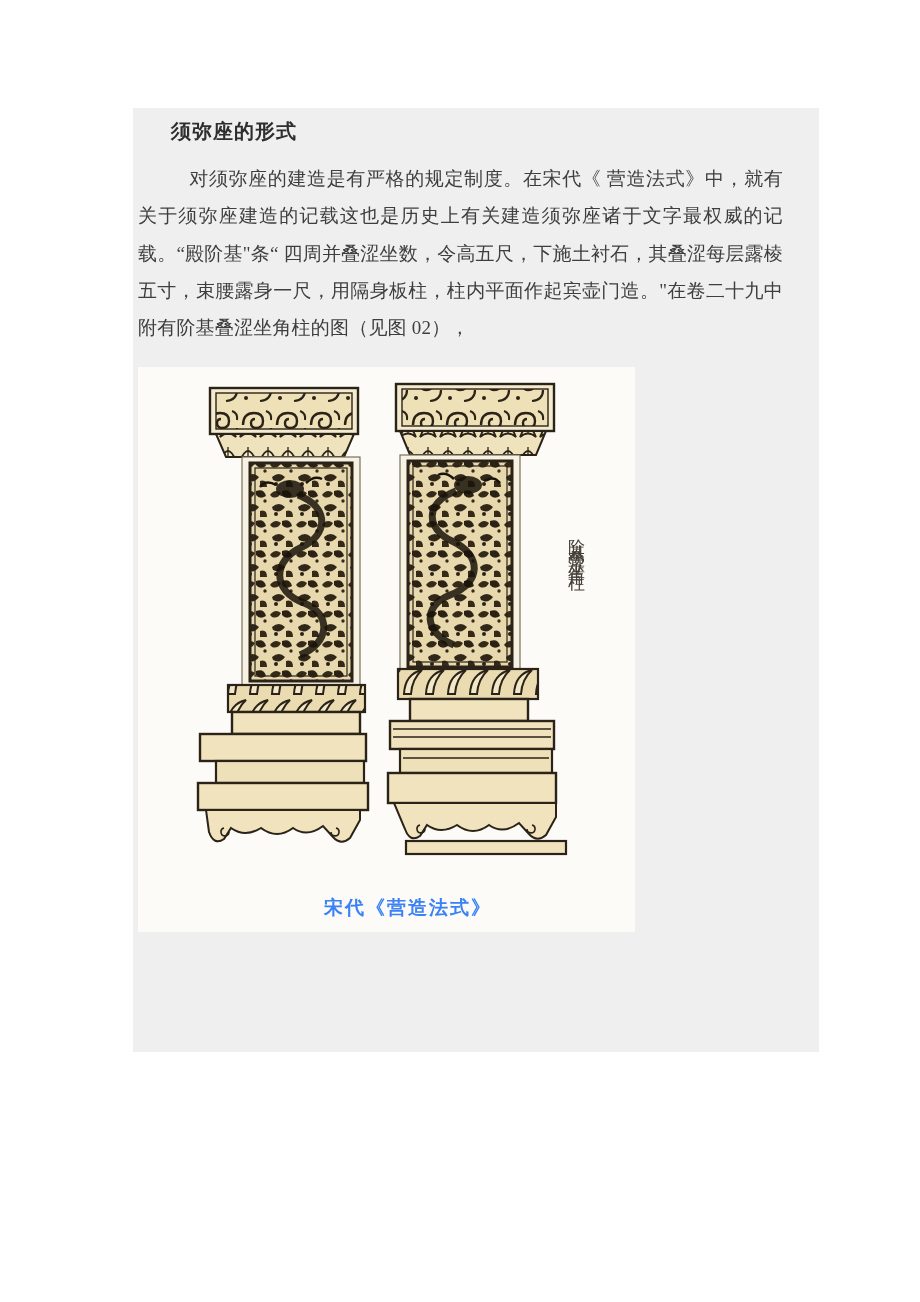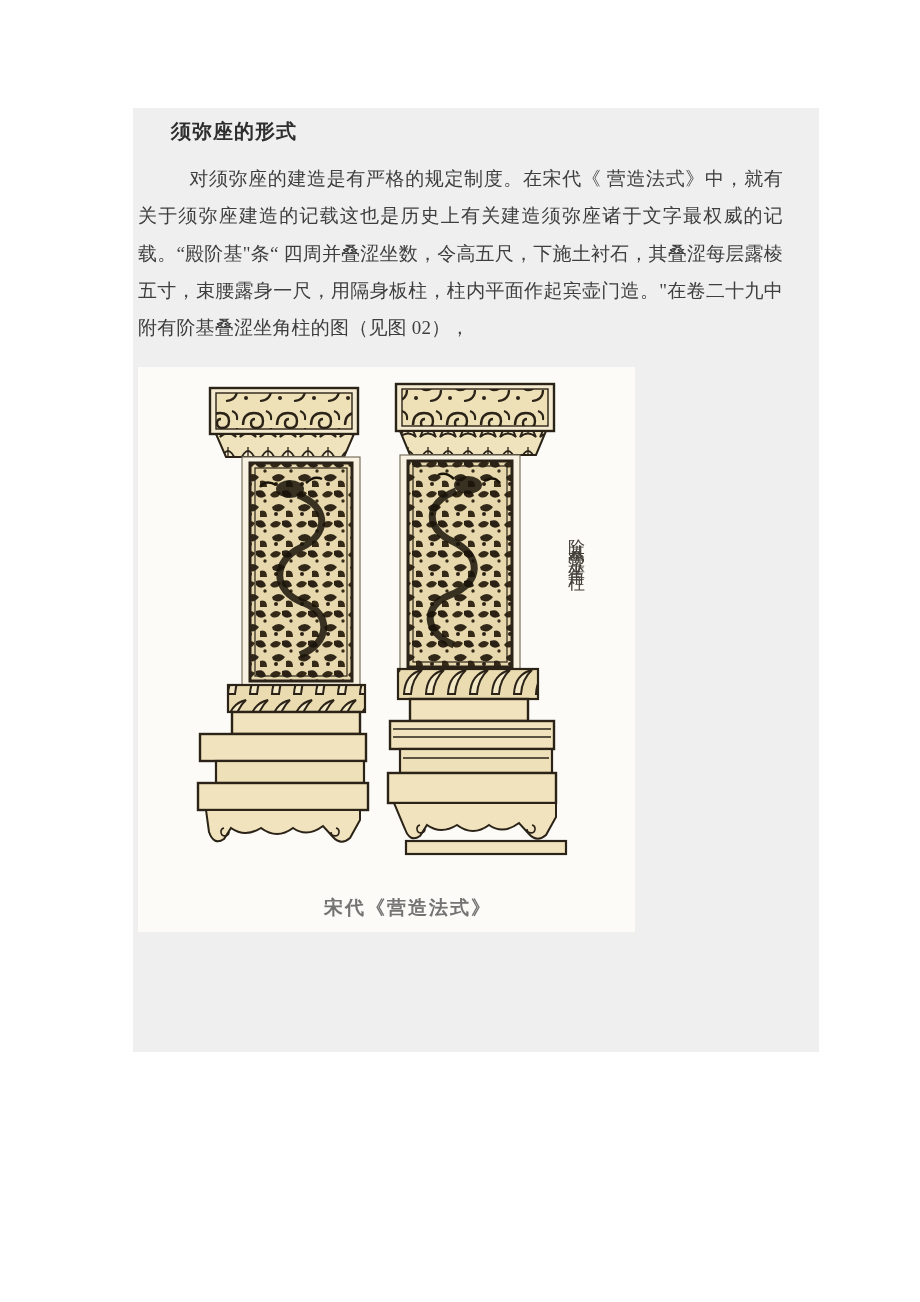--- a/index.html
+++ b/index.html
@@ -43,21 +43,21 @@
   .vlabel{
     position:absolute;left:427px;top:158px;
     writing-mode:vertical-rl;
     font-size:17px;letter-spacing:6px;
     color:#45403a;font-weight:500;
   }
   .fig-caption{
     position:absolute;left:186px;top:528px;
     font-family:"Liberation Sans","DejaVu Sans",sans-serif;
     font-size:19px;font-weight:bold;
-    letter-spacing:2px;color:#737373;
+    letter-spacing:2px;color:#3b82f6;
   }
 </style>
 </head>
 <body>
 
 <div class="page">
   <div class="content-block">
 
     <h2 class="doc-title">须弥座的形式</h2>
 

